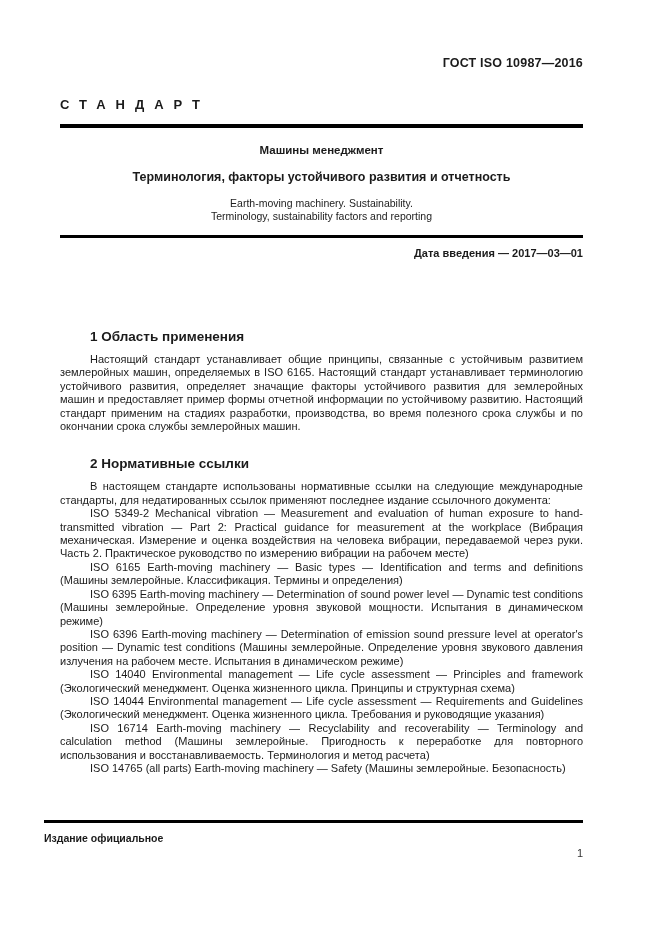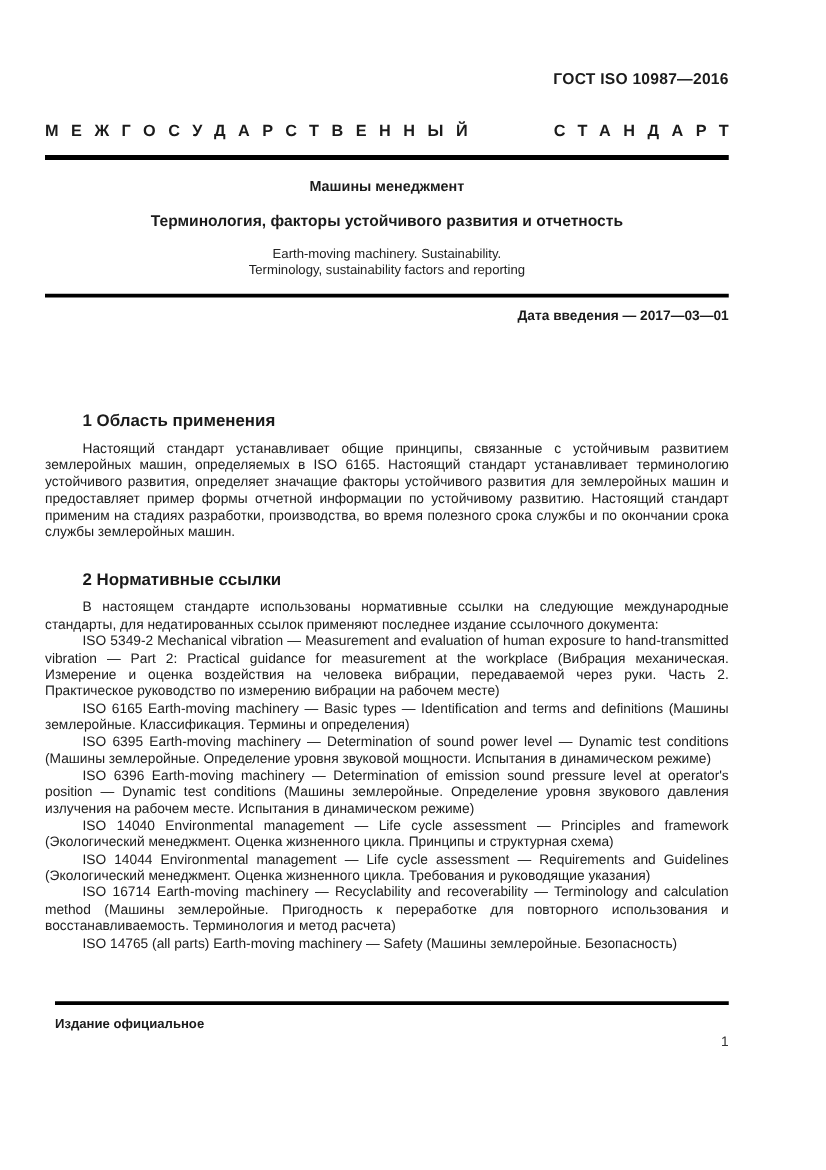--- a/index.html
+++ b/index.html
@@ -8,21 +8,21 @@
     background: #ffffff;
   }
   .page {
     position: relative;
     width: 661px;
     height: 936px;
     box-sizing: border-box;
     background: #ffffff;
     font-family: "Liberation Sans", sans-serif;
     color: #1b1b1b;
-    padding: 56px 78px 0 36px;
+    padding: 56px 78px 0 60px;
     overflow: hidden;
   }
   .doc-code {
     text-align: right;
     font-size: 12.5px;
     font-weight: bold;
     letter-spacing: 0.2px;
   }
   .gov-line {
     display: flex;
@@ -87,21 +87,21 @@
     font-size: 11px;
     line-height: 13.4px;
     text-align: justify;
     text-indent: 30px;
   }
   .para + .para { margin-top: 0; }
   .footer {
     position: absolute;
     left: 44px;
     right: 78px;
-    top: 801px;
+    top: 820px;
   }
   .footer-rule {
     height: 3px;
     background: #000;
   }
   .edition-note {
     margin-top: 9px;
     font-size: 10.5px;
     font-weight: bold;
   }
@@ -113,21 +113,20 @@
   }
 </style>
 </head>
 <body>
 
 <div class="page">
 
   <div class="doc-code">ГОСТ ISO 10987—2016</div>
 
   <div class="gov-line">
-    <span>МЕЖГОСУДАРСТВЕННЫЙ</span>
     <span>СТАНДАРТ</span>
   </div>
 
   <div class="rule-thick"></div>
 
   <div class="title-block">
     <div class="subject">Машины менеджмент</div>
     <div class="subtitle">Терминология, факторы устойчивого развития и отчетность</div>
     <div class="eng-block">
       <div>Earth-moving machinery. Sustainability.</div>

